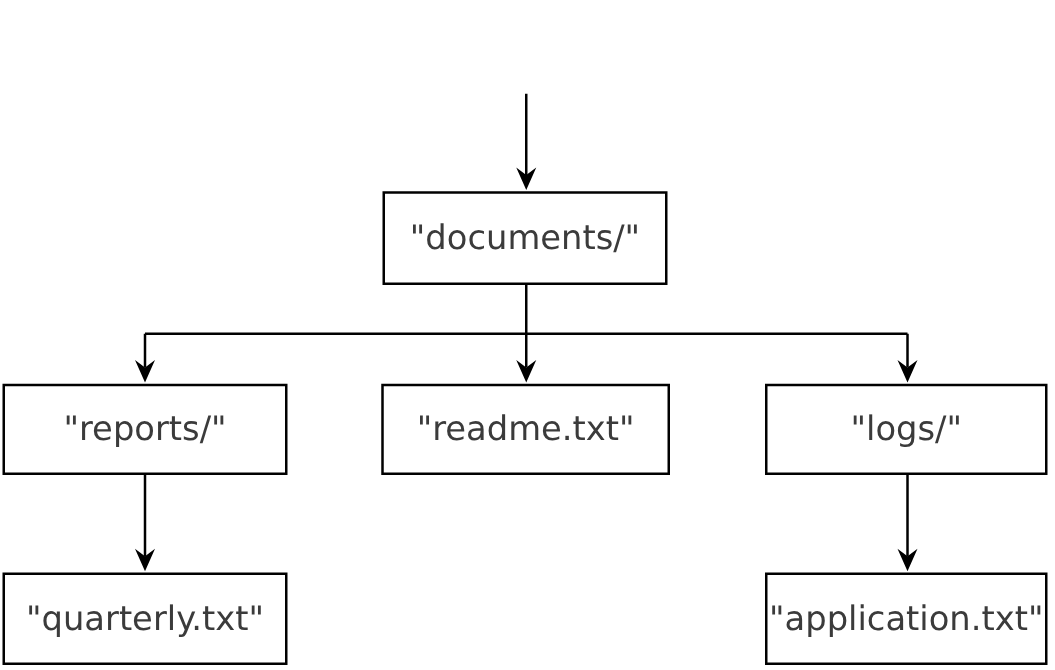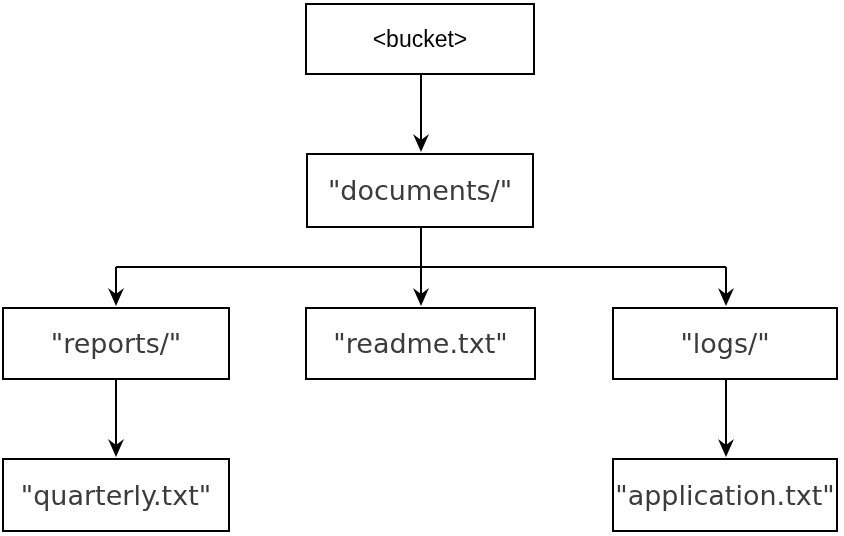--- a/index.html
+++ b/index.html
@@ -86,23 +86,20 @@
     <g fill="#000000" stroke="none">
       <polygon points="421,152 413,134 421,140 429,134"></polygon>
       <polygon points="116,306 108,288 116,294 124,288"></polygon>
       <polygon points="421,306 413,288 421,294 429,288"></polygon>
       <polygon points="726,306 718,288 726,294 734,288"></polygon>
       <polygon points="116,457 108,439 116,445 124,439"></polygon>
       <polygon points="726,457 718,439 726,445 734,439"></polygon>
     </g>
   </svg>
 
-  <div class="node n-bucket">
-    <span class="node-label bucket-label">&lt;bucket&gt;</span>
-  </div>
 
   <div class="node n-documents">
     <span class="node-label">"documents/"</span>
   </div>
 
   <div class="node n-reports">
     <span class="node-label">"reports/"</span>
   </div>
 
   <div class="node n-readme">

